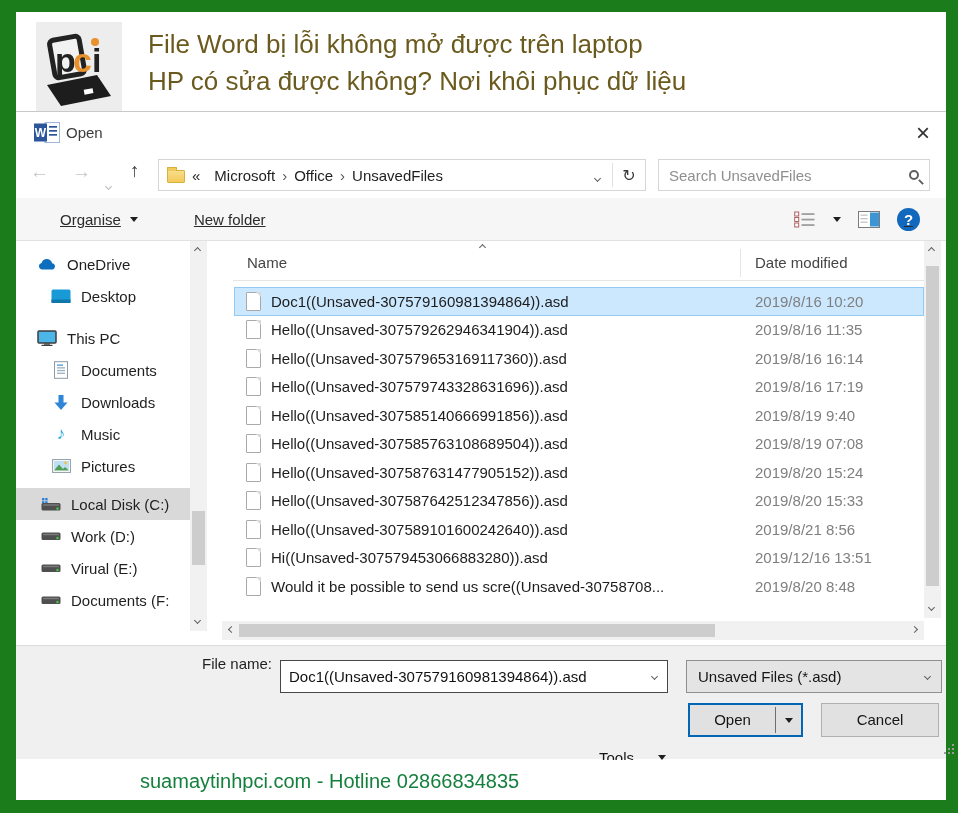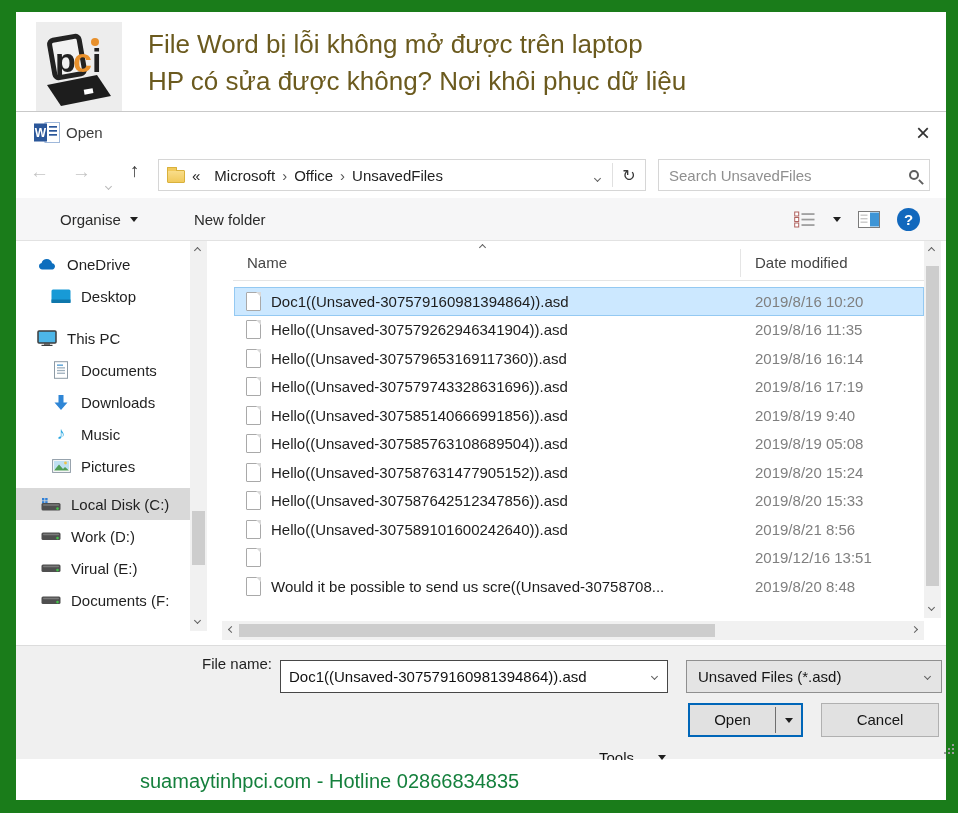--- a/index.html
+++ b/index.html
@@ -35,21 +35,21 @@
   #addr-div { width:1px; height:24px; background:#e0e0e0; }
   #refresh { width:32px; text-align:center; font-size:16px; color:#3a3a3a; }
   #search { position:absolute; left:658px; top:159px; width:272px; height:32px; border:1px solid #d6d6d6;
             background:#fff; display:flex; align-items:center; padding:0 10px; }
   #search input { flex:1; border:0; outline:none; font-size:15px; color:#333;
                   font-family:"Liberation Sans","DejaVu Sans",sans-serif; }
   #search input::placeholder { color:#8f8f8f; }
 
   
   #toolbar { position:absolute; left:16px; top:198px; width:930px; height:43px; background:#f6f6f7;
-             border-bottom:1px solid #e2e2e2; display:flex; align-items:center; font-size:15px; color:#2b2b2b; }
+             border-bottom:1px solid #e2e2e2; display:flex; align-items:center; font-size:15px; color:#2b2b2b;text-decoration:underline; }
   #organise { margin-left:44px; display:flex; align-items:center; gap:9px; }
   #newfolder { margin-left:56px; }
   #tb-right { margin-left:auto; margin-right:26px; display:flex; align-items:center; gap:17px; }
   .help { width:23px; height:23px; border-radius:50%; background:#1268bd; color:#fff; font-weight:bold;
           font-size:15px; display:flex; align-items:center; justify-content:center; }
 
   
   .chv { display:inline-block; width:7px; height:7px; border-right:2px solid #5f5f5f;
          border-bottom:2px solid #5f5f5f; transform:rotate(45deg); }
   .chv.up{ transform:rotate(-135deg); } .chv.lt{ transform:rotate(135deg); } .chv.rt{ transform:rotate(-45deg); }
@@ -368,39 +368,40 @@
       <span class="dt">2019/8/16 17:19</span>
     </div>
     <div class="row">
       <span class="dicon"></span>
       <span class="nm">Hello((Unsaved-307585140666991856)).asd</span>
       <span class="dt">2019/8/19 9:40</span>
     </div>
     <div class="row">
       <span class="dicon"></span>
       <span class="nm">Hello((Unsaved-307585763108689504)).asd</span>
-      <span class="dt">2019/8/19 05:08</span>
+      <span class="dt">2019/8/19 07:08</span>
     </div>
     <div class="row">
       <span class="dicon"></span>
       <span class="nm">Hello((Unsaved-307587631477905152)).asd</span>
       <span class="dt">2019/8/20 15:24</span>
     </div>
     <div class="row">
       <span class="dicon"></span>
       <span class="nm">Hello((Unsaved-307587642512347856)).asd</span>
       <span class="dt">2019/8/20 15:33</span>
     </div>
     <div class="row">
       <span class="dicon"></span>
       <span class="nm">Hello((Unsaved-307589101600242640)).asd</span>
       <span class="dt">2019/8/21 8:56</span>
     </div>
     <div class="row">
       <span class="dicon"></span>
+      <span class="nm">Hi((Unsaved-307579453066883280)).asd</span>
       <span class="dt">2019/12/16 13:51</span>
     </div>
     <div class="row">
       <span class="dicon"></span>
       <span class="nm">Would it be possible to send us scre((Unsaved-30758708...</span>
       <span class="dt">2019/8/20 8:48</span>
     </div>
   </div>
 
   <div id="vscroll" class="sbar">

